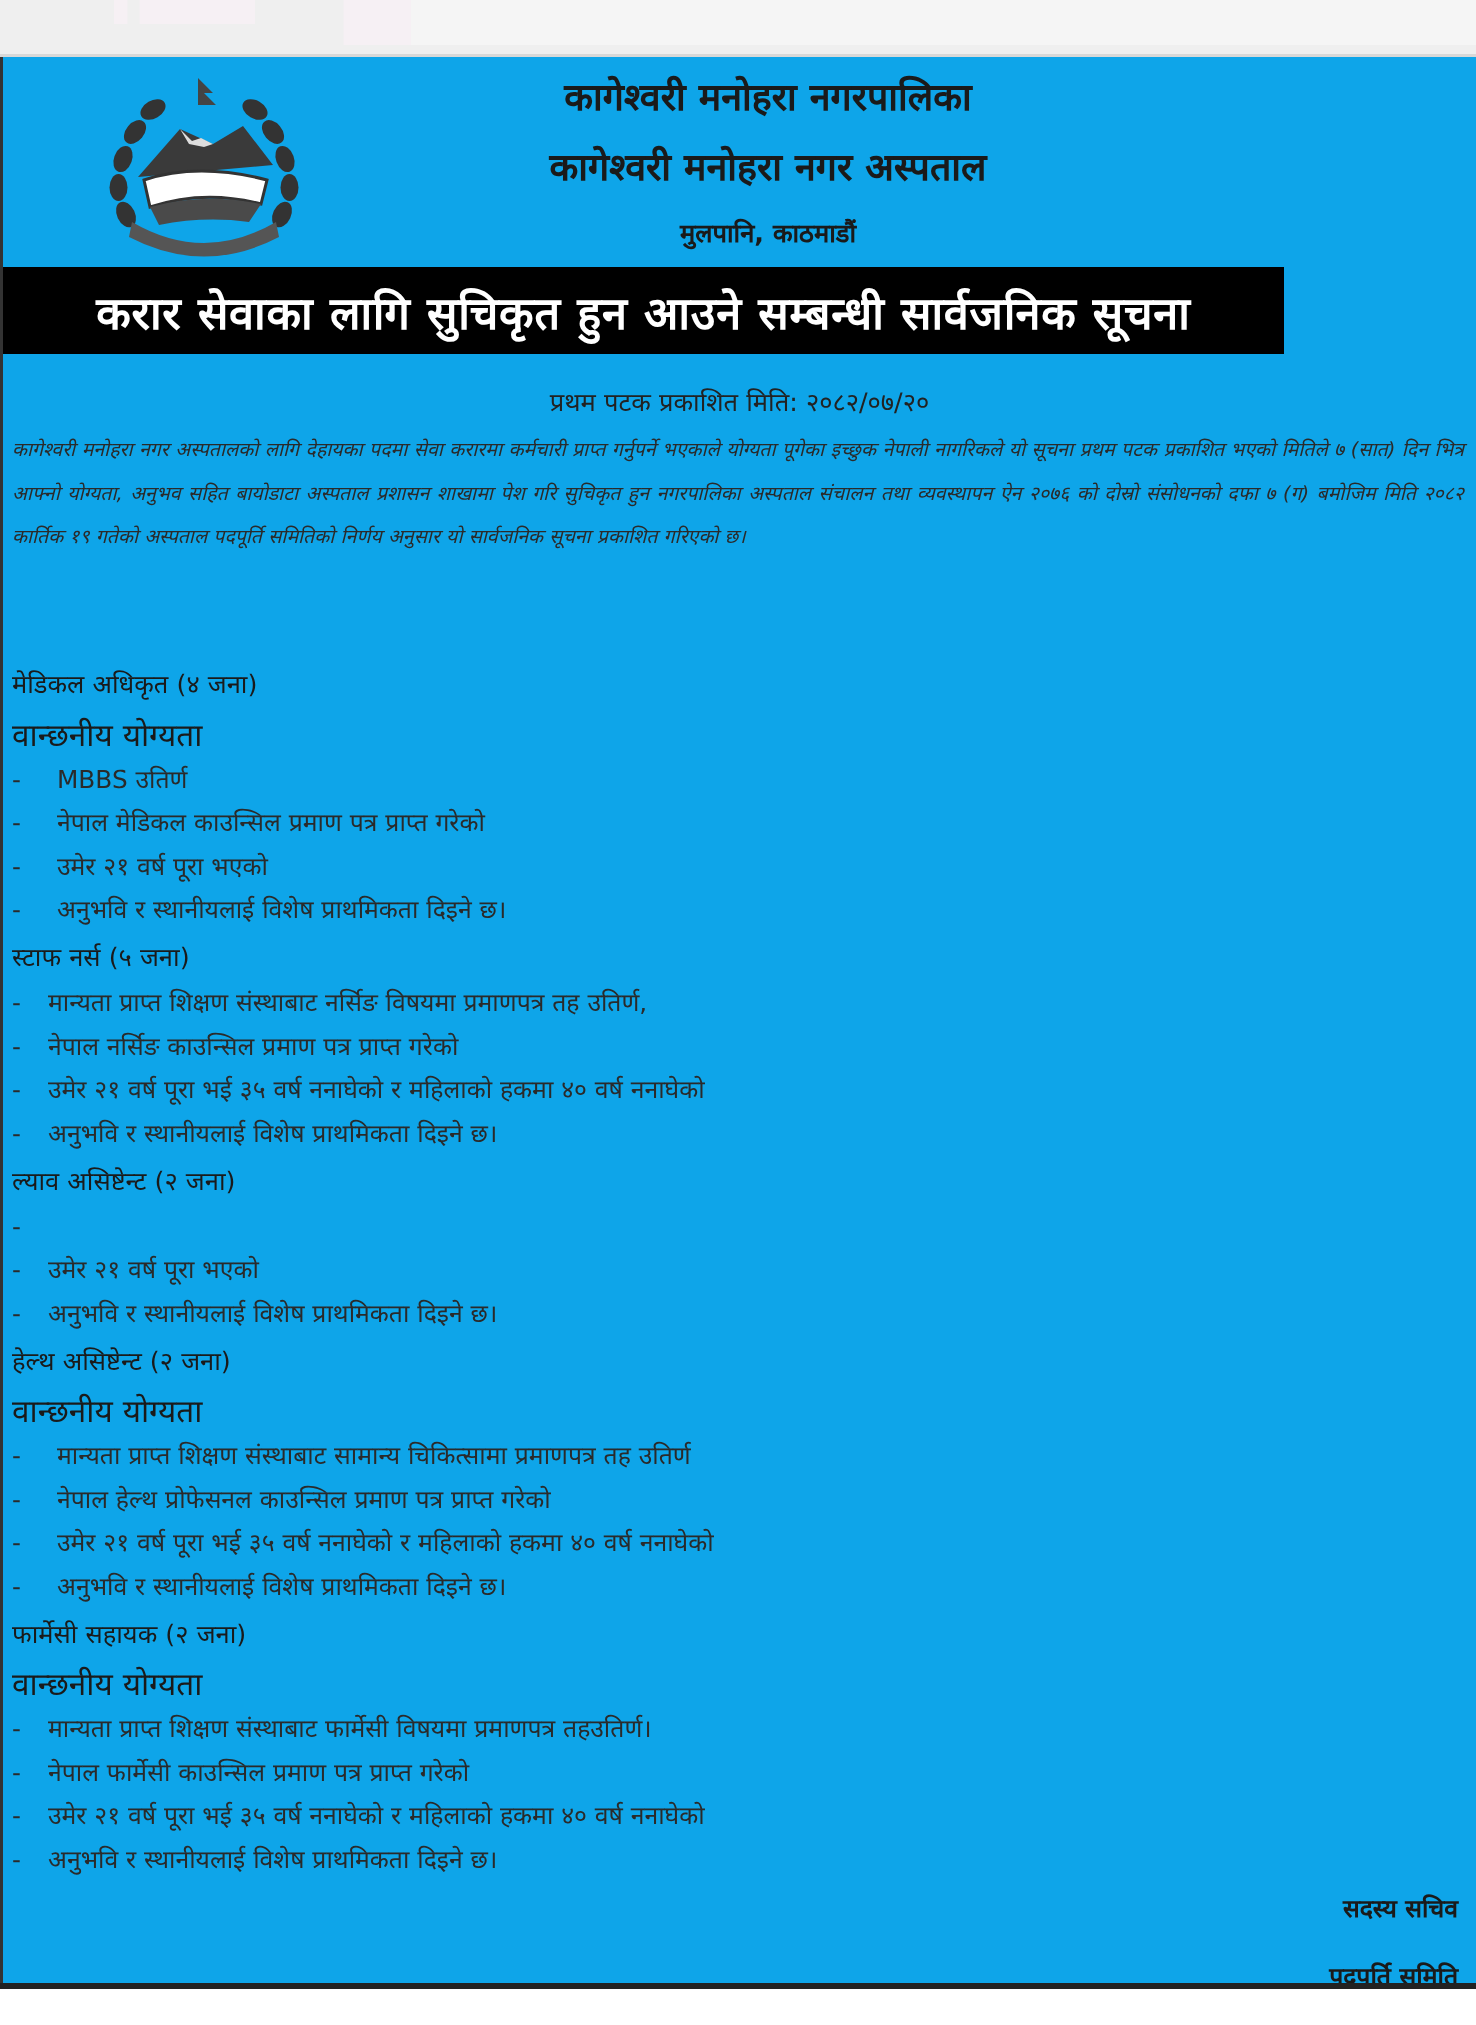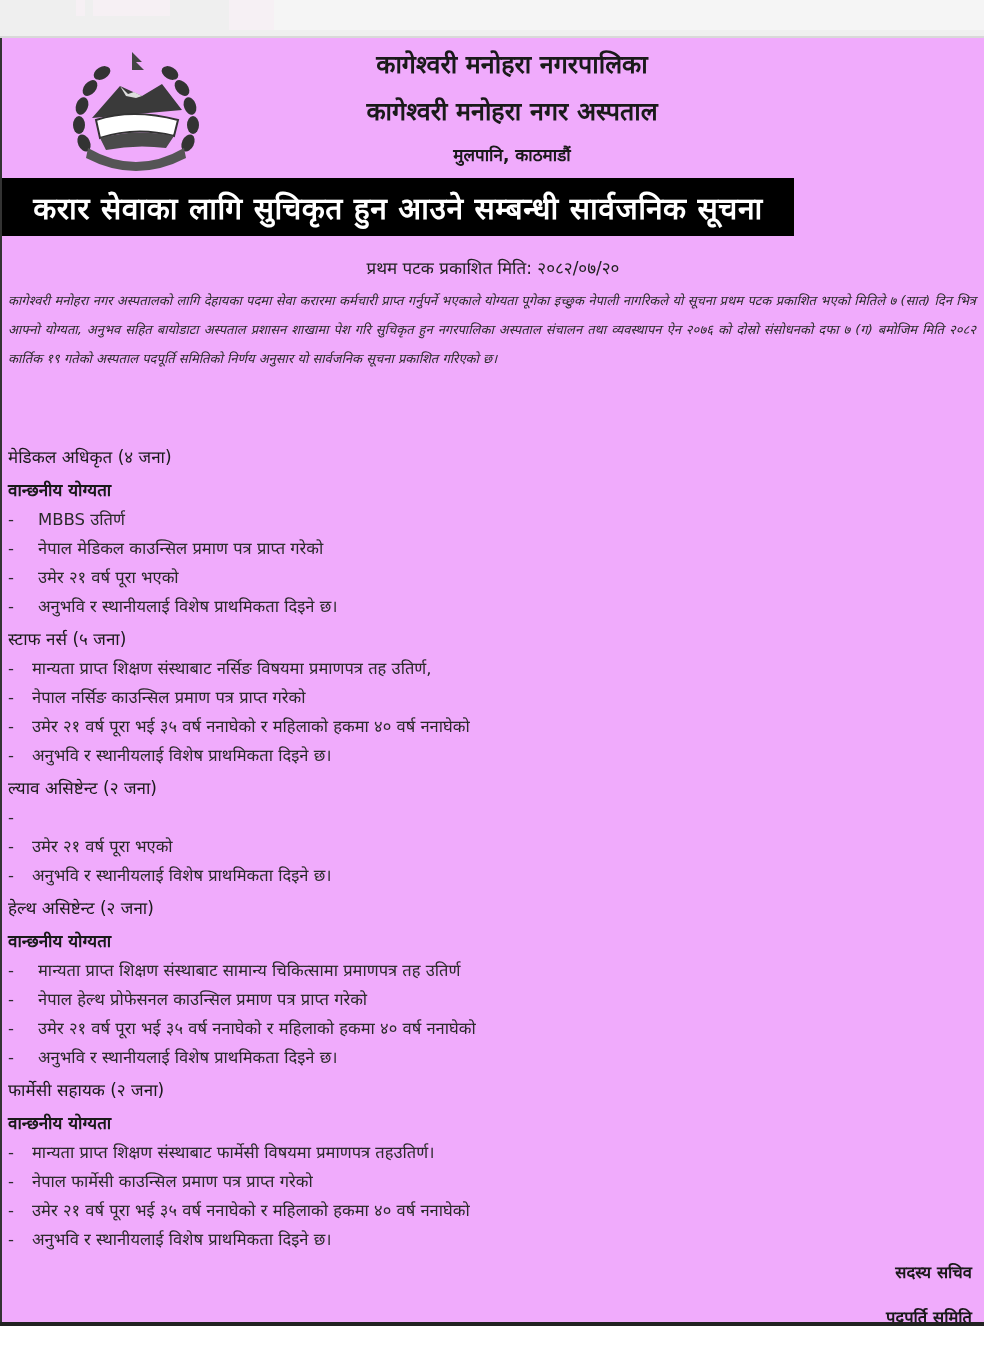--- a/index.html
+++ b/index.html
@@ -14,47 +14,47 @@
     background: #efefef; border-bottom: 2px solid #d8d8d8;
   }
   .topstrip .blk1 { position: absolute; left: 76px; top: 0; width: 9px; height: 16px; background: #f6f0f4; }
   .topstrip .blk2 { position: absolute; left: 93px; top: 0; width: 77px; height: 16px; background: #f6f0f4; }
   .topstrip .blk3 { position: absolute; left: 229px; top: 0; width: 45px; height: 30px; background: #f6f0f4; }
   .topstrip .right { position: absolute; left: 274px; top: 0; right: 0; height: 30px; background: #f5f5f5; }
 
   .doc {
     position: absolute; left: 0; top: 38px; width: 982px; height: 1284px;
     border-left: 2px solid #333; border-right: 1px solid #ddd;
-    background: #f0abfc;
+    background: #0ea5e9;
   }
   .logo {
     position: absolute; left: 60px; top: 10px; width: 148px; height: 130px;
   }
   .hdr { position: absolute; left: 230px; width: 560px; text-align: center; font-weight: bold; color: #1a1a1a; }
   .hdr1 { top: 8px; font-size: 25px; }
   .hdr2 { top: 55px; font-size: 25px; }
   .hdr3 { top: 105px; font-size: 17px; }
 
   .banner {
-    position: absolute; left: 0; top: 140px; width: 792px; height: 58px;
+    position: absolute; left: 0; top: 140px; width: 854px; height: 58px;
     background: #000; color: #fff; font-weight: bold; font-size: 30px;
     display: flex; align-items: center; justify-content: center;
     letter-spacing: 0.5px;
   }
   .pubdate { position: absolute; left: 0; top: 218px; width: 982px; text-align: center; font-weight: normal; font-size: 17px; color:#222; }
 
   .para {
     position: absolute; left: 6px; top: 248px; width: 968px;
     font-size: 13px; line-height: 29px; color: #2a2a2a;
     text-align: justify;
     font-style: italic;
   }
   .content { position: absolute; left: 6px; top: 405px; width: 960px; }
   .sec-title { font-weight: normal; font-size: 17px; color: #1a1a1a; height: 29px; line-height: 29px; }
-  .sub-title { font-weight: bold; font-size: 17px; color: #1a1a1a; height: 29px; line-height: 29px; }
+  .sub-title { font-weight: normal; font-size: 21px; color: #1a1a1a; height: 29px; line-height: 29px; }
   .item { font-size: 16.5px; height: 29px; line-height: 29px; color: #2a2a2a; white-space: nowrap; display: flex; }
   .item .dash { width: 24px; display: inline-block; }
   .item .txt { display: inline-block; }
   .item.wide .dash { width: 30px; }
   .spacer { height: 4px; }
 
   .sign { position: absolute; right: 12px; text-align: center; font-weight: bold; font-size: 16.5px; color:#1a1a1a; }
   .sign1 { top: 1222px; }
   .sign2 { top: 1254px; margin-top: 13px; }
 

